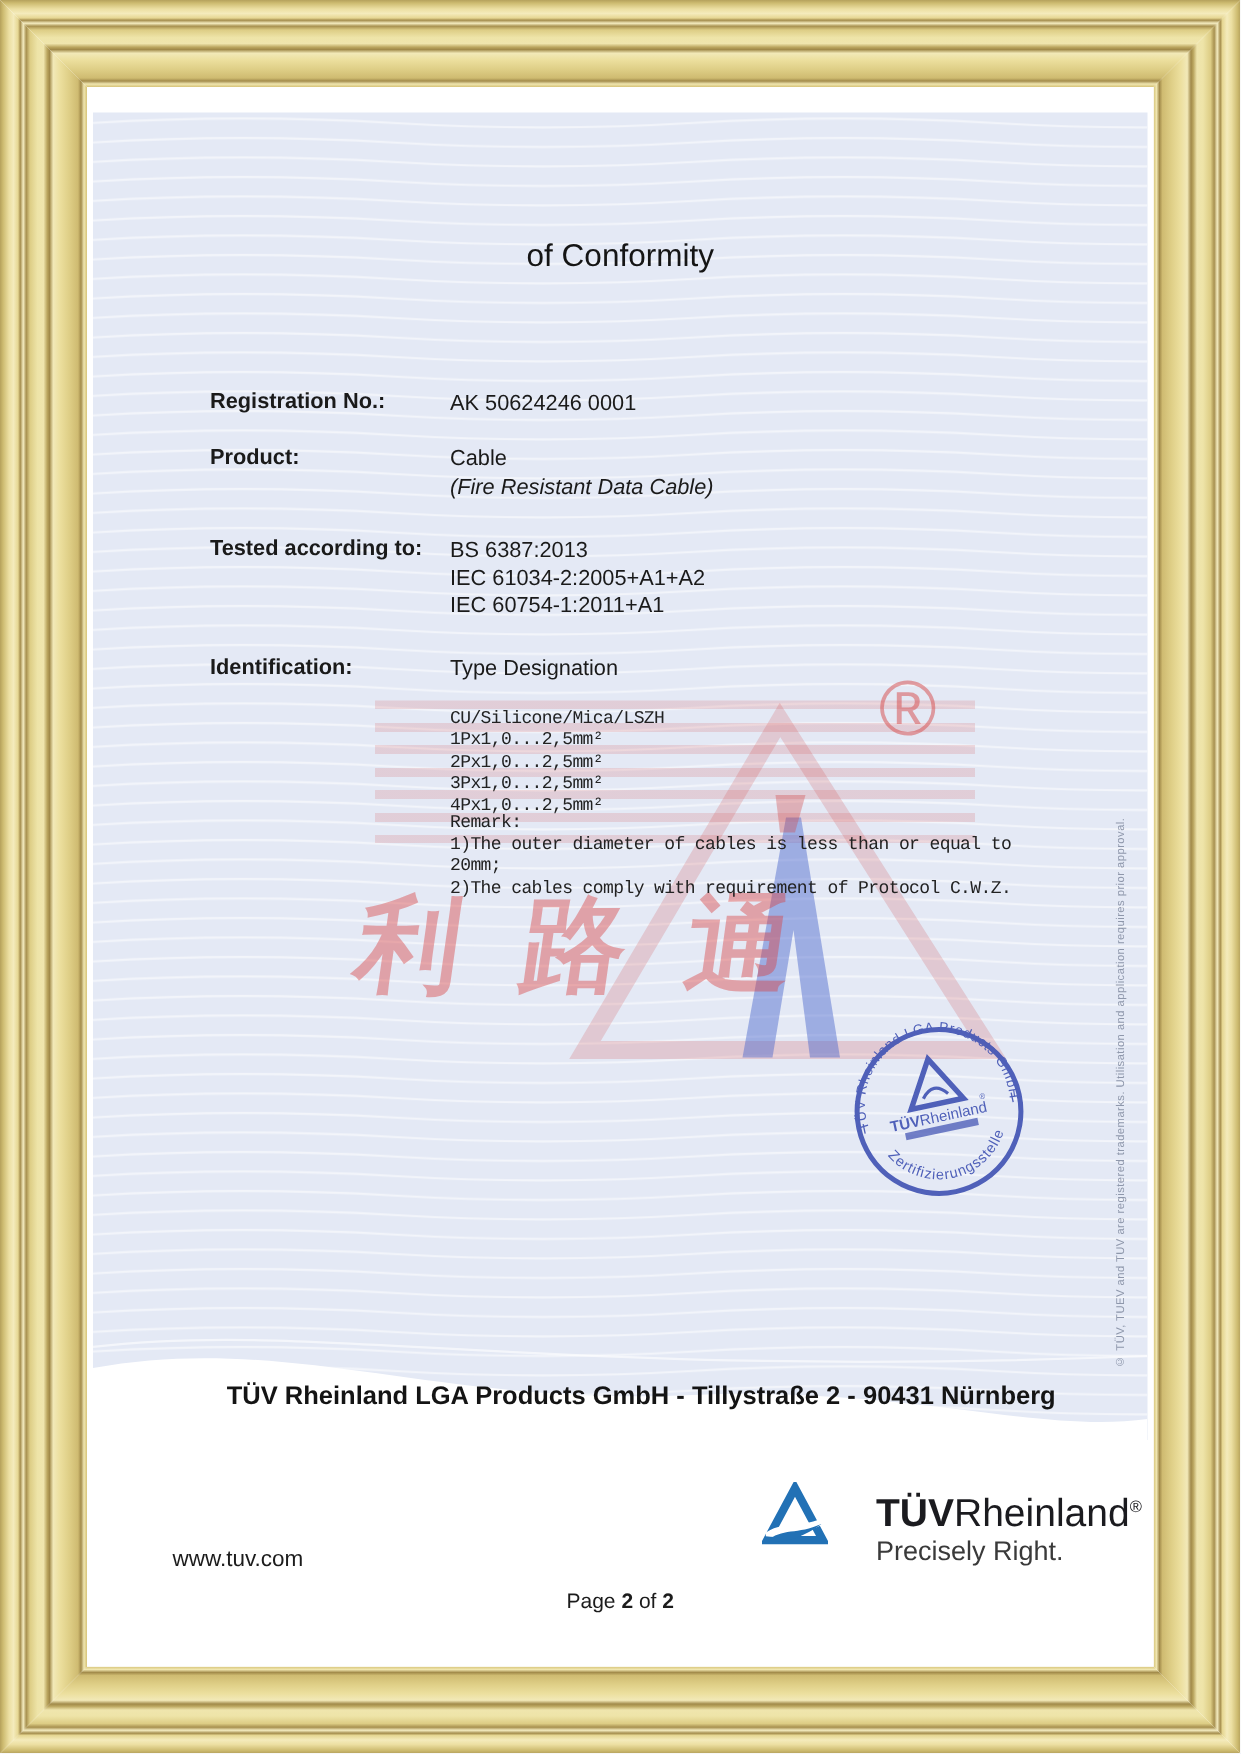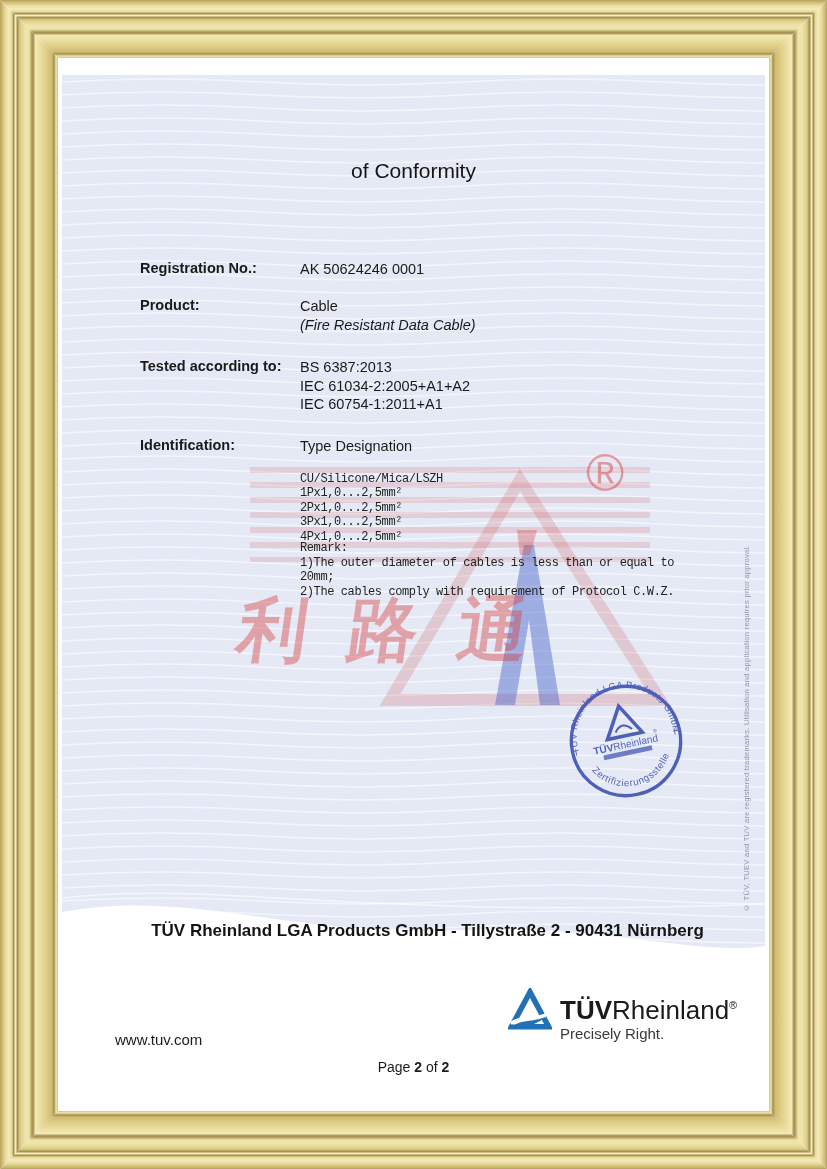--- a/index.html
+++ b/index.html
@@ -58,25 +58,25 @@
   .panel-wave{position:absolute;z-index:6;left:0;bottom:0;}
 
   .footer-line{position:absolute;z-index:11;left:76px;top:921px;width:703px;text-align:center;
       font-weight:bold;font-size:17px;color:#141414;}
 
   
   .website{position:absolute;z-index:11;left:115px;top:1031px;font-size:15px;color:#1c1c1c;}
   .logo-block{position:absolute;z-index:11;left:508px;top:988px;width:230px;}
   .logo-row{display:flex;align-items:flex-start;}
   .logo-triangle{flex:0 0 auto;margin-right:8px;}
-  .logo-text-col{padding-top:4px;}
+  .logo-text-col{padding-top:4px;margin-left:24px;}
   .logo-wordmark{font-size:26px;line-height:26px;color:#1b1b1f;white-space:nowrap;}
   .logo-wordmark .bold{font-weight:bold;}
   .logo-reg{font-size:11px;vertical-align:super;color:#1b1b1f;}
-  .logo-tagline{font-size:15px;color:#3a3a3a;margin-top:2px;}
+  .logo-tagline{font-size:18px;color:#3a3a3a;margin-top:2px;}
   .page-num{position:absolute;z-index:11;left:0;top:1059px;width:827px;text-align:center;font-size:14px;color:#1c1c1c;}
   .page-num .bold{font-weight:bold;}
 </style>
 </head>
 <body>
 
 <div class="page">
 
   <div class="panel">
 

